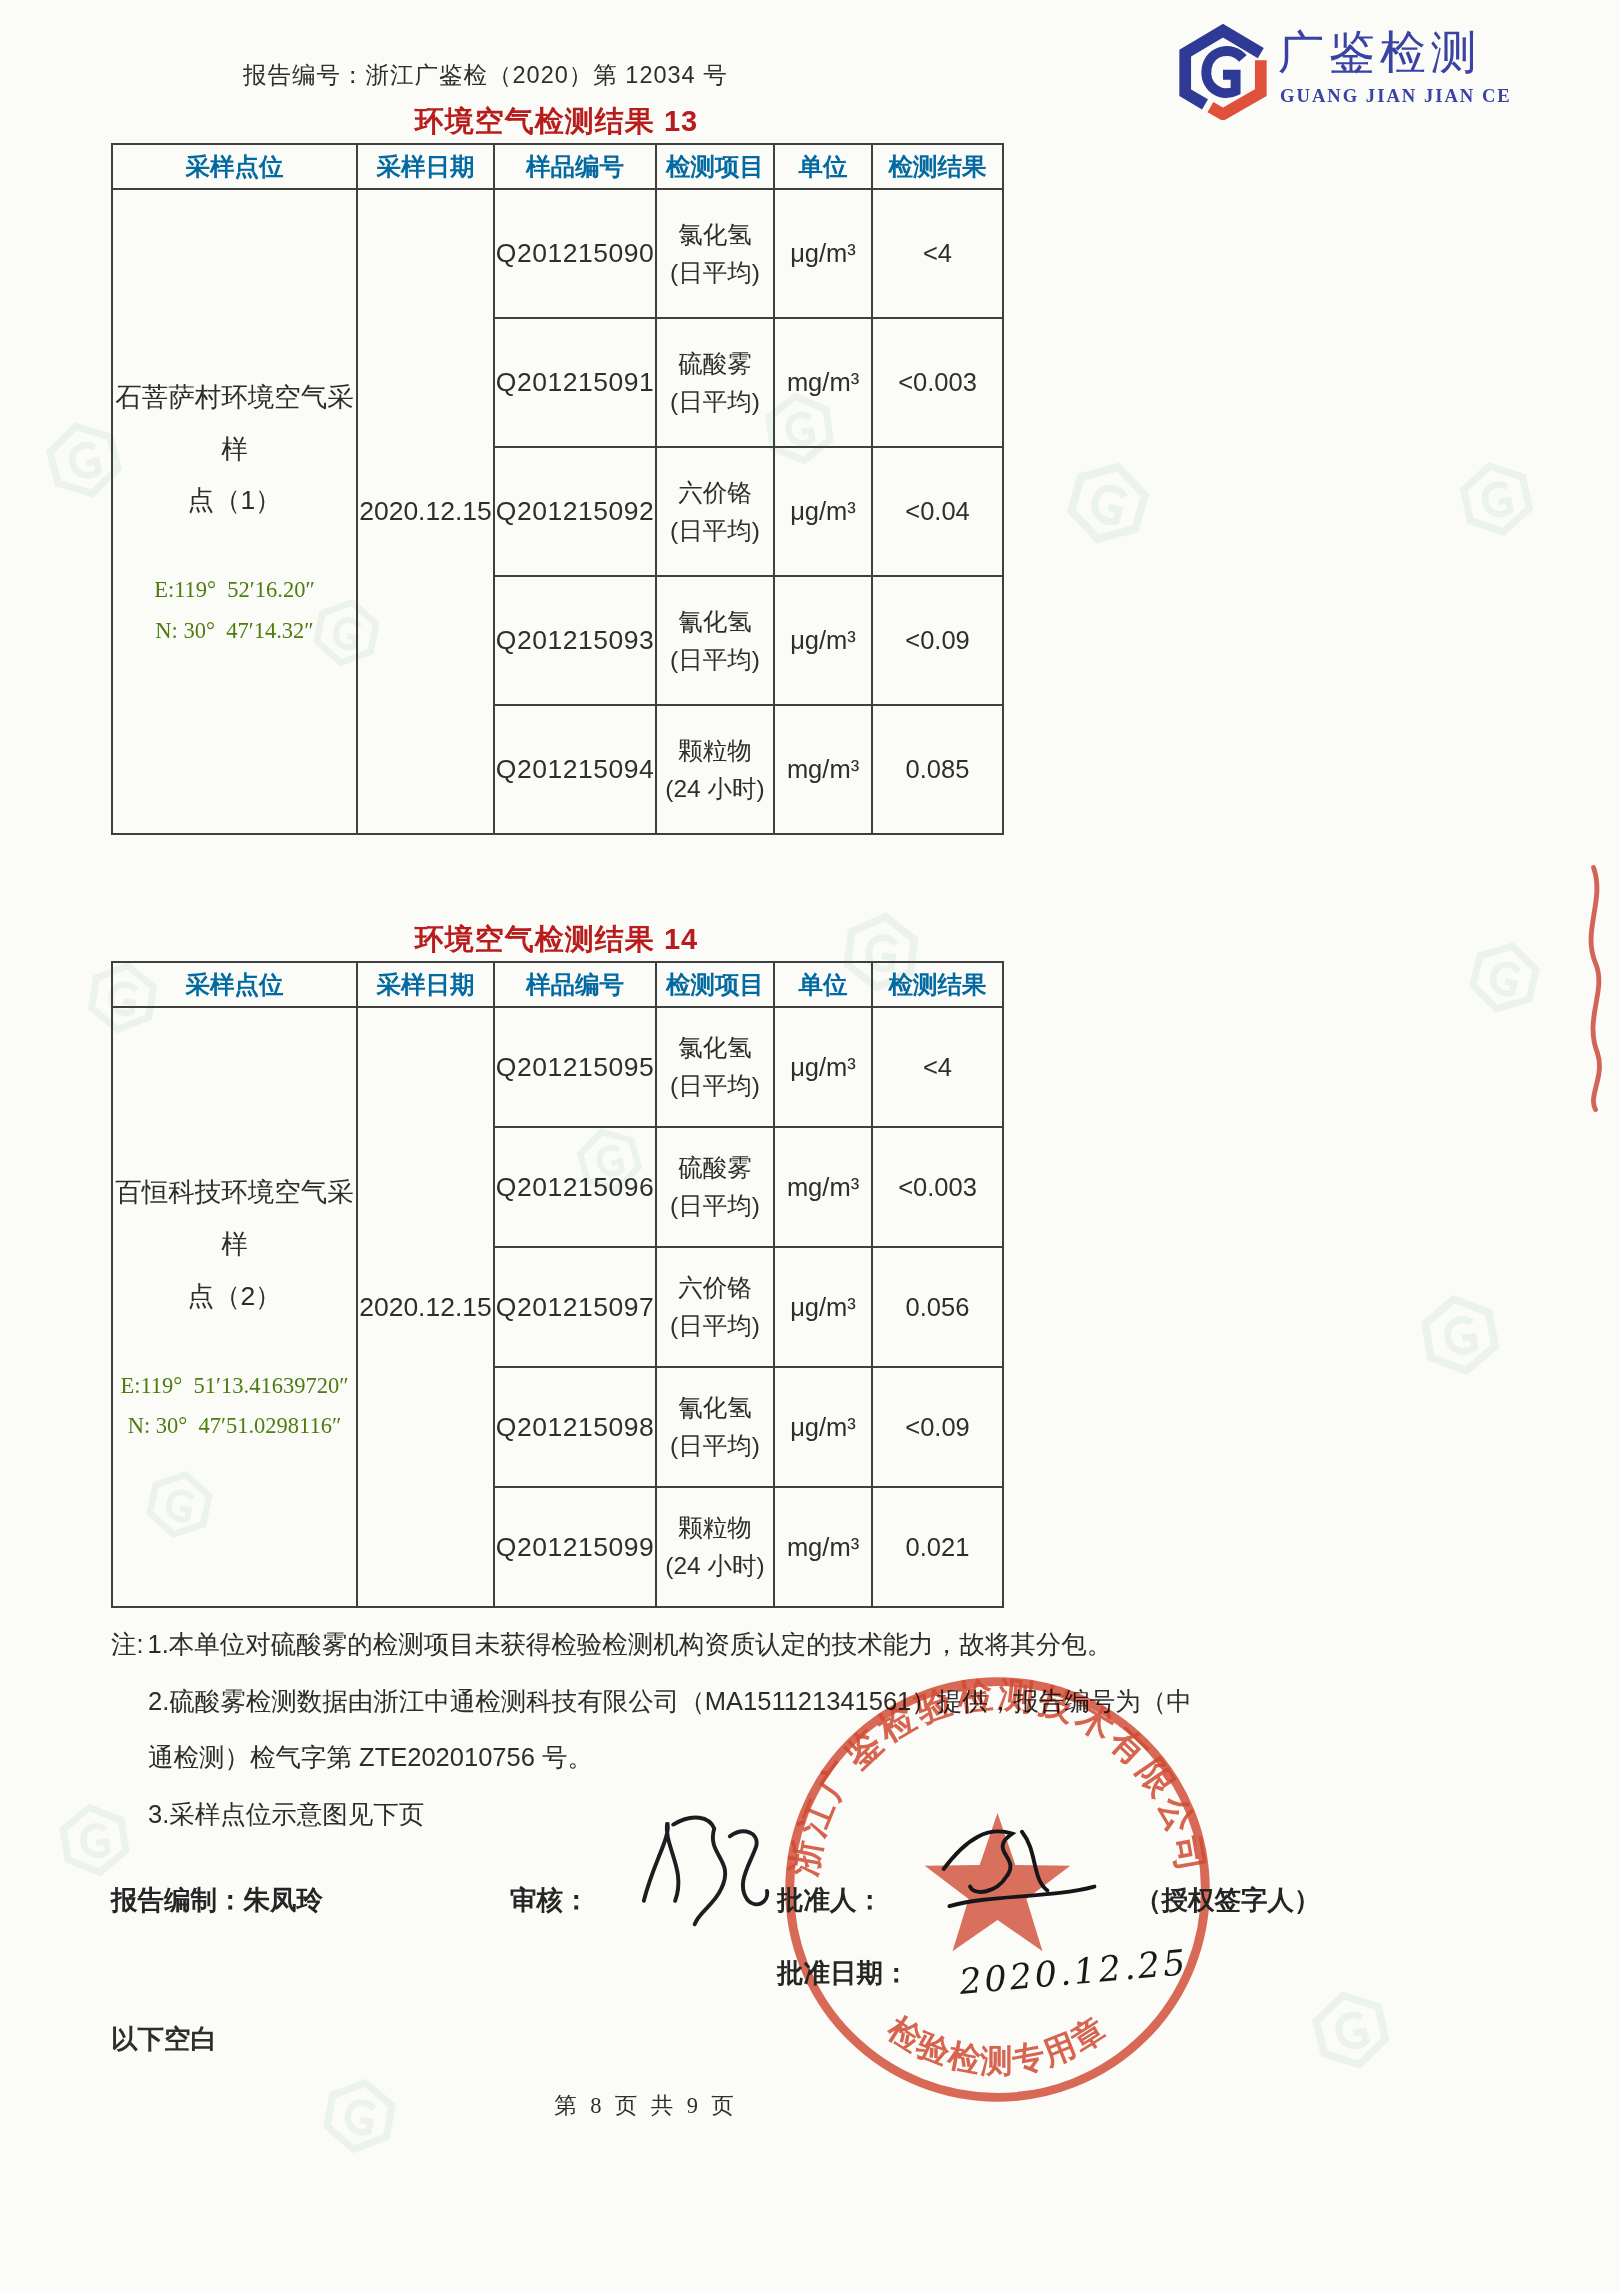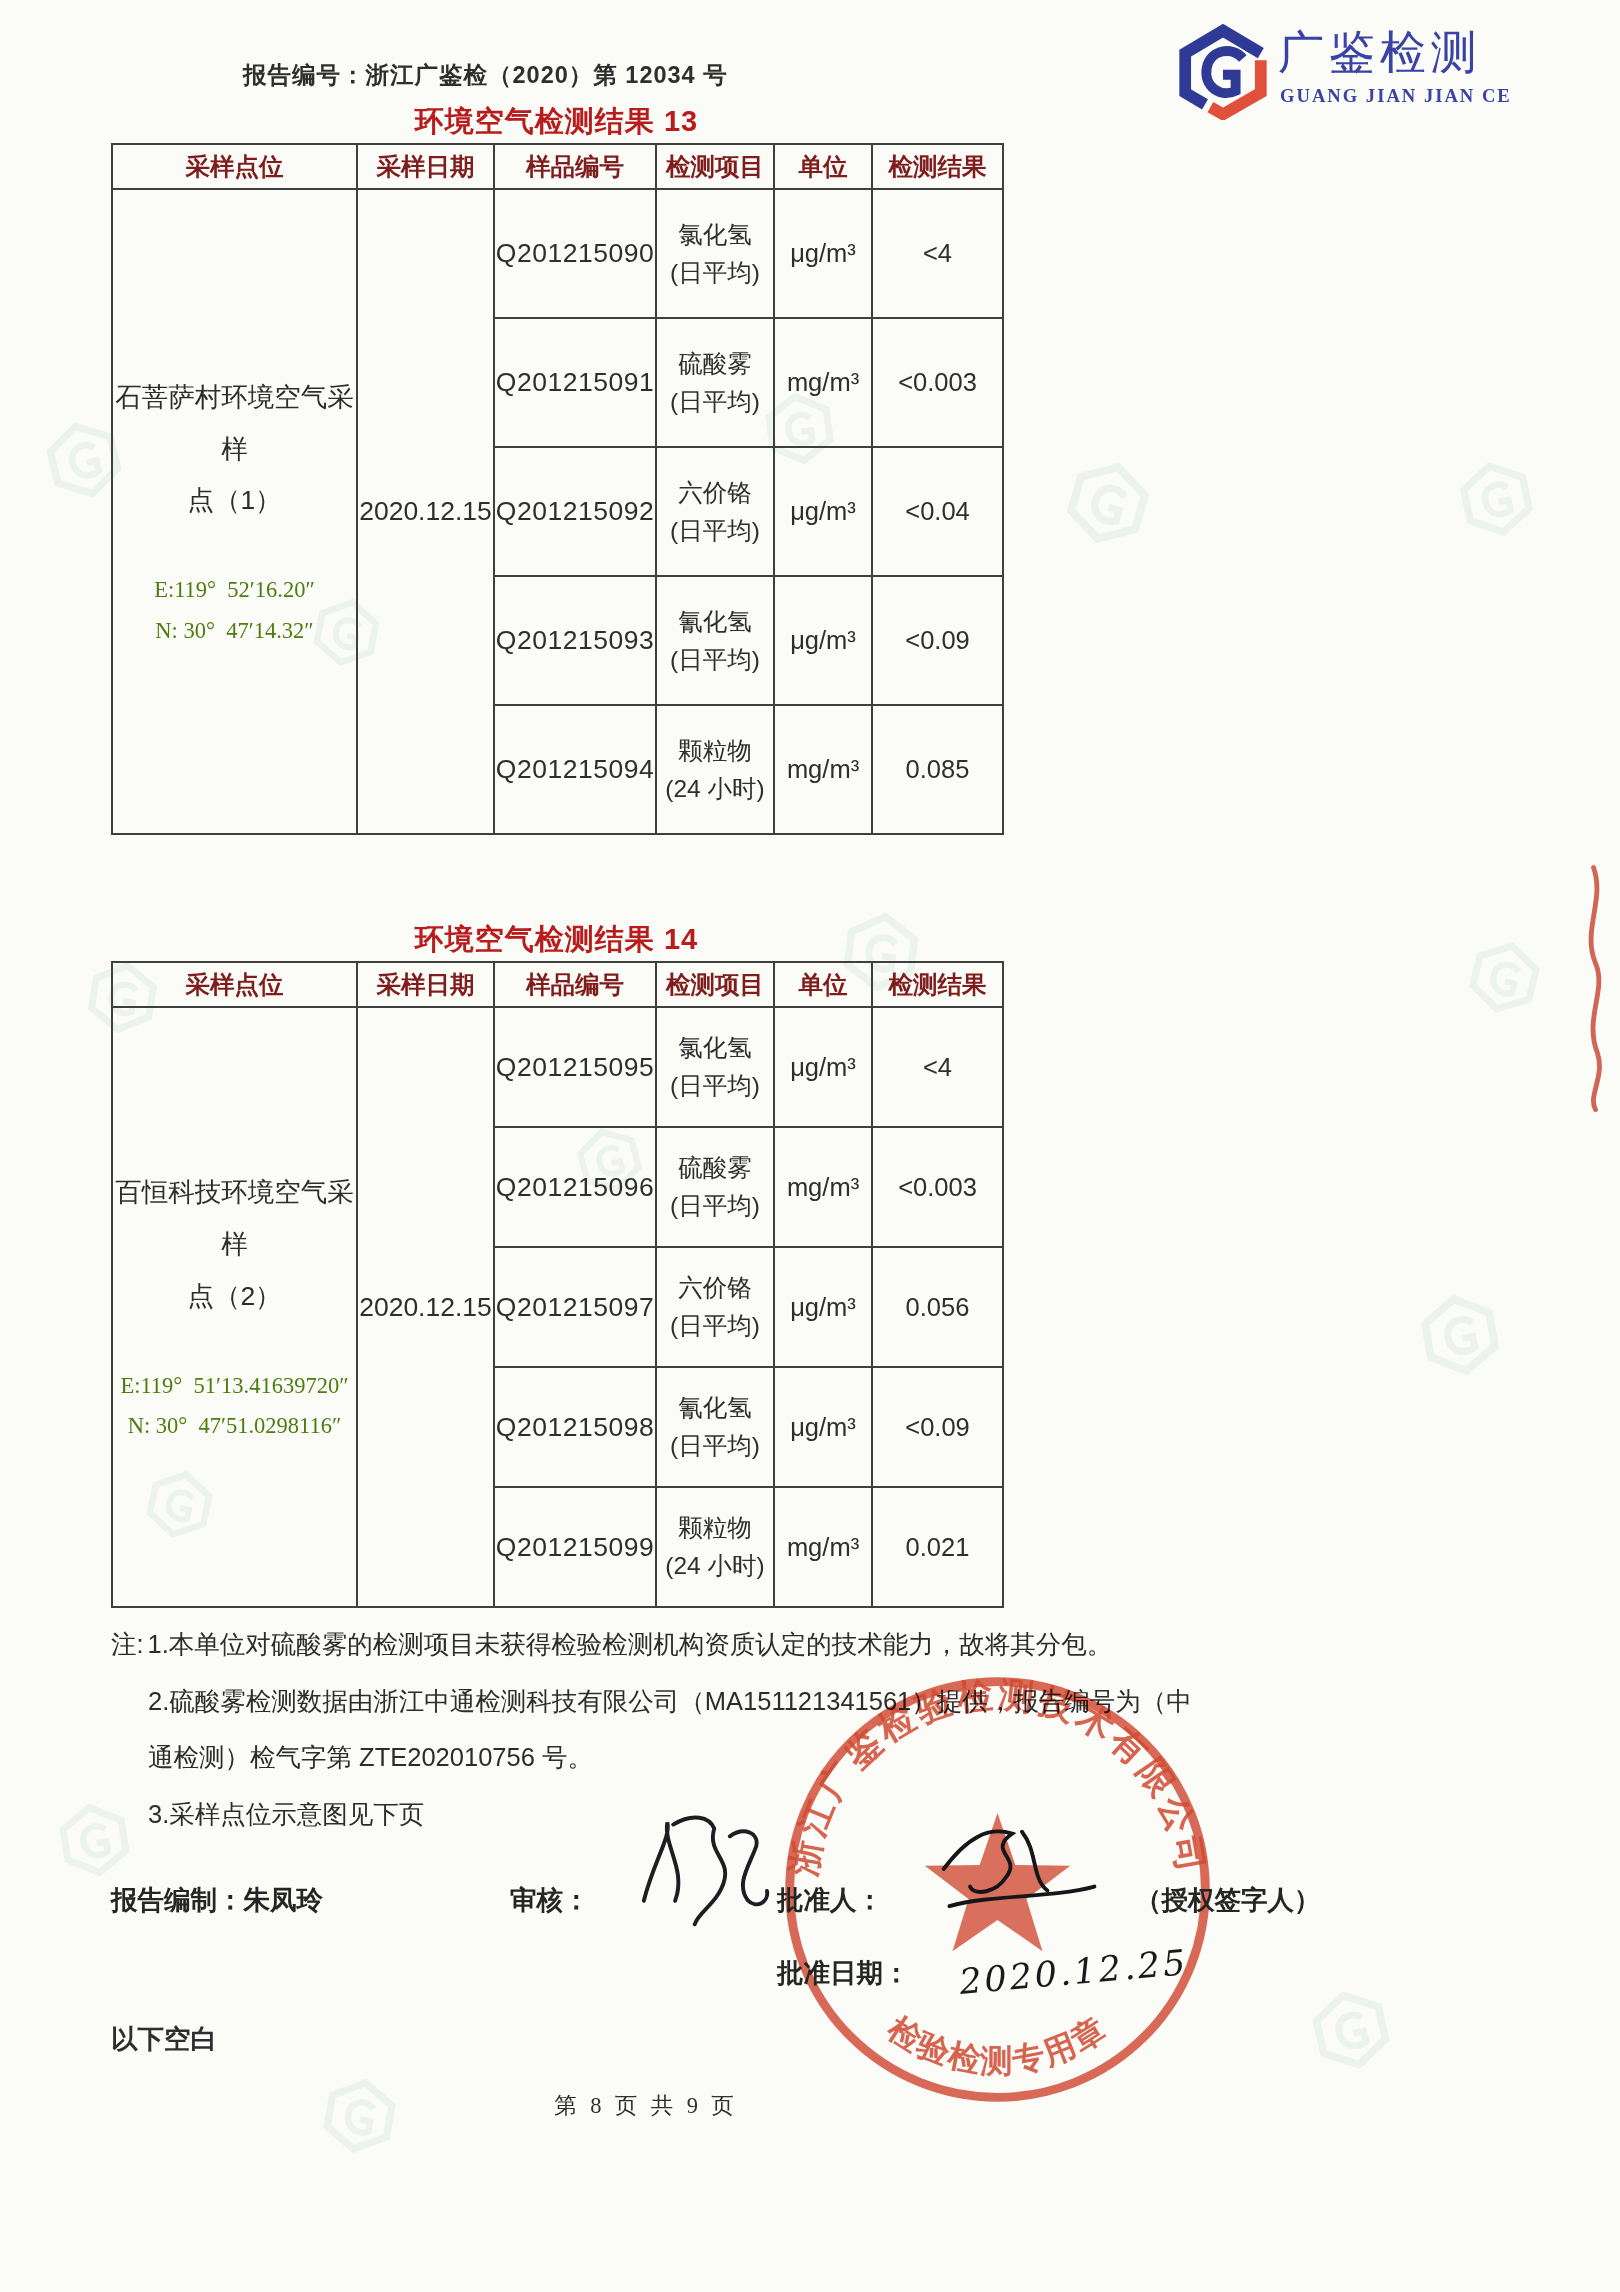--- a/index.html
+++ b/index.html
@@ -4,32 +4,32 @@
 <style>
   html,body{margin:0;padding:0;background:#e8e8e6;}
   .page{
     position:relative; width:1620px; height:2293px; margin:0 auto;
     background:#fbfbf8; overflow:hidden;
     font-family:"Liberation Sans", sans-serif; color:#2e2e2e;
   }
   
   .wm{position:absolute; color:#86bf9e; opacity:.13; z-index:0;}
   
-  .report-no{position:absolute; left:243px; top:59px; font-size:23.5px; font-weight:700; letter-spacing:1px; z-index:2;}
+  .report-no{position:absolute; left:243px; top:59px; font-size:23.5px; font-weight:400; letter-spacing:1px; z-index:2;}
   .logo-wrap{position:absolute; left:1178px; top:23.5px; width:372px; height:98px; z-index:2;}
   .logo-hex{position:absolute; left:0; top:0;}
   .brand-cn{position:absolute; left:100px; top:-2px; font-size:46px; font-weight:400; color:#3a42a4; letter-spacing:4.9px; white-space:nowrap;}
   .brand-en{position:absolute; left:102px; top:61px; font-size:18.6px; font-weight:700; color:#3a42a4; letter-spacing:2px; font-family:"Liberation Serif", serif; white-space:nowrap;}
   
   .tsection{position:absolute; left:111px; width:891px; z-index:2;}
   .t1{top:102px;} .t2{top:920px;}
   .tbl-title{width:100%; text-align:center; font-size:29px; font-weight:700; color:#b91c1c; line-height:39px; margin-bottom:2px; letter-spacing:1px;}
   table.rtable{border-collapse:collapse; table-layout:fixed; width:891px; background:transparent;}
   table.rtable th, table.rtable td{border:2px solid #3f3f3f; text-align:center; vertical-align:middle; padding:0;}
-  table.rtable th{font-size:24.5px; font-weight:600; height:43px; color:#7f1d1d;}
+  table.rtable th{font-size:24.5px; font-weight:600; height:43px; color:#0369a1;}
   .t1 tr.drow{height:129px;} .t2 tr.drow{height:120px;}
   td.sid{font-size:26.5px; letter-spacing:0.5px;}
   td.itemcell div{font-size:24.5px; line-height:1.55;}
   td.unitcell{font-size:25.5px;margin-top:44px;}
   td.rescell{font-size:25.5px;}
   td.datecell{font-size:26.5px;}
   td.sitecell{vertical-align:middle;}
   .sitename{font-size:26.5px; line-height:1.95; color:#2d2d2d;}
   .coords{margin-top:43px; font-size:22.5px; line-height:1.8; font-family:"Liberation Serif", serif; white-space:pre; color:#4d7c0f;}
   

